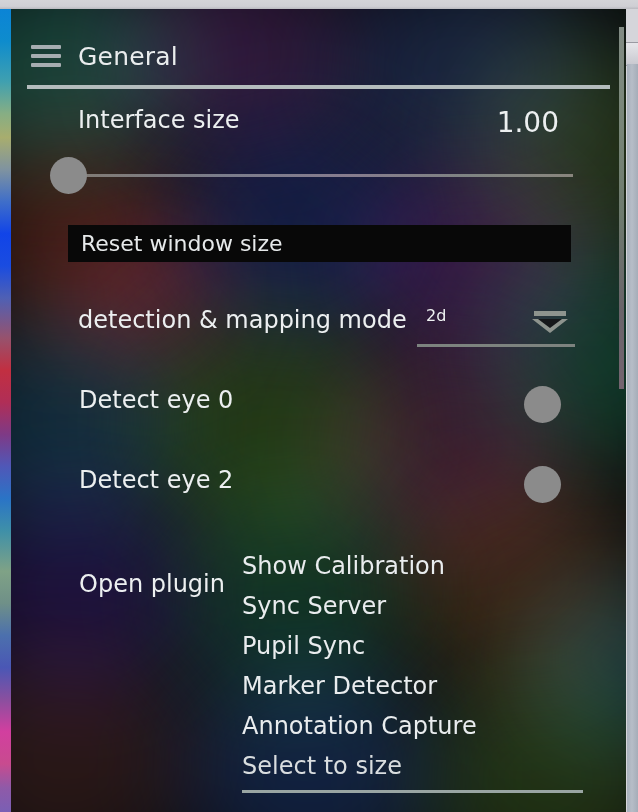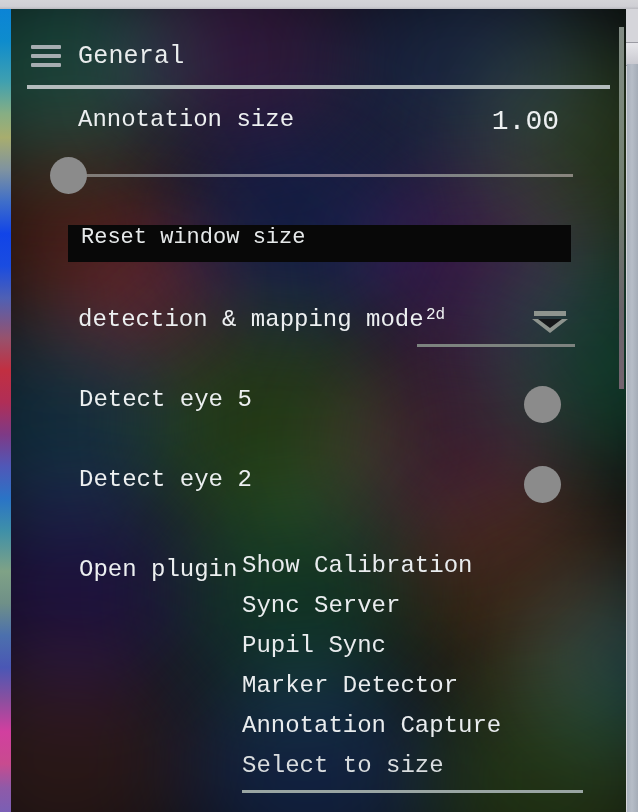--- a/index.html
+++ b/index.html
@@ -115,21 +115,20 @@
       #9aa49c 0%, #8d9a8e 25%, #7f8c80 52%, #7c6e78 78%, #8a6f80 100%);
     opacity: 0.82;
   }
 
   
   .content {
     position: absolute;
     left: 0; top: 9px;
     width: 626px; height: 803px;
     z-index: 10;
-    font-family: Liberation Mono, monospace;
   }
 
   .header-row {
     position: absolute;
     left: 0; top: 22px;
     width: 600px; height: 50px;
     display: flex;
     align-items: center;
   }
   .hamburger {
@@ -207,21 +206,21 @@
     cursor: pointer;
   }
 
   
   .reset-button {
     position: absolute;
     left: 68px; top: 216px;
     width: 503px; height: 37px;
     background: #080808;
     display: flex;
-    align-items: flex-start;
+    align-items: center;
     cursor: pointer;
   }
   .reset-button span {
     margin-left: 13px;
     color: #e6e9ea;
     font-size: 22px;
   }
 
   
   .dropdown-row {
@@ -301,21 +300,21 @@
   }
 
   
   .plugin-block {
     position: absolute;
     left: 0; top: 537px;
     width: 600px;
   }
   .plugin-label {
     position: absolute;
-    left: 79px; top: 10px;
+    left: 79px; top: 24px;
     color: #eceff0;
     font-size: 24px;
     white-space: nowrap;
   }
   .plugin-list {
     position: absolute;
     left: 242px; top: 0;
     width: 340px;
   }
   .plugin-item {
@@ -372,21 +371,21 @@
         <span></span>
           <span></span>
           <span></span>
       </div>
       <div class="section-title">General</div>
     </div>
 
     <div class="divider"></div>
 
     <div class="iface-row">
-      <div class="row-label iface-label">Annotation size</div>
+      <div class="row-label iface-label">Interface size</div>
       <div class="iface-value">1.00</div>
     </div>
 
     <div class="slider-wrap">
       <div class="slider-track"></div>
       <div class="slider-knob"></div>
     </div>
 
     <div class="reset-button">
       <span>Reset window size</span>
@@ -399,21 +398,21 @@
         <div class="dropdown-underline"></div>
         <div class="dropdown-icon">
           <div class="bar"></div>
           <div class="chev"></div>
           <div class="chev-in"></div>
         </div>
       </div>
     </div>
 
     <div class="toggle-row r0">
-      <div class="row-label toggle-label">Detect eye 5</div>
+      <div class="row-label toggle-label">Detect eye 0</div>
       <div class="toggle-knob"></div>
     </div>
 
     <div class="toggle-row r1">
       <div class="row-label toggle-label">Detect eye 2</div>
       <div class="toggle-knob"></div>
     </div>
 
     <div class="plugin-block">
       <div class="plugin-label">Open plugin</div>

